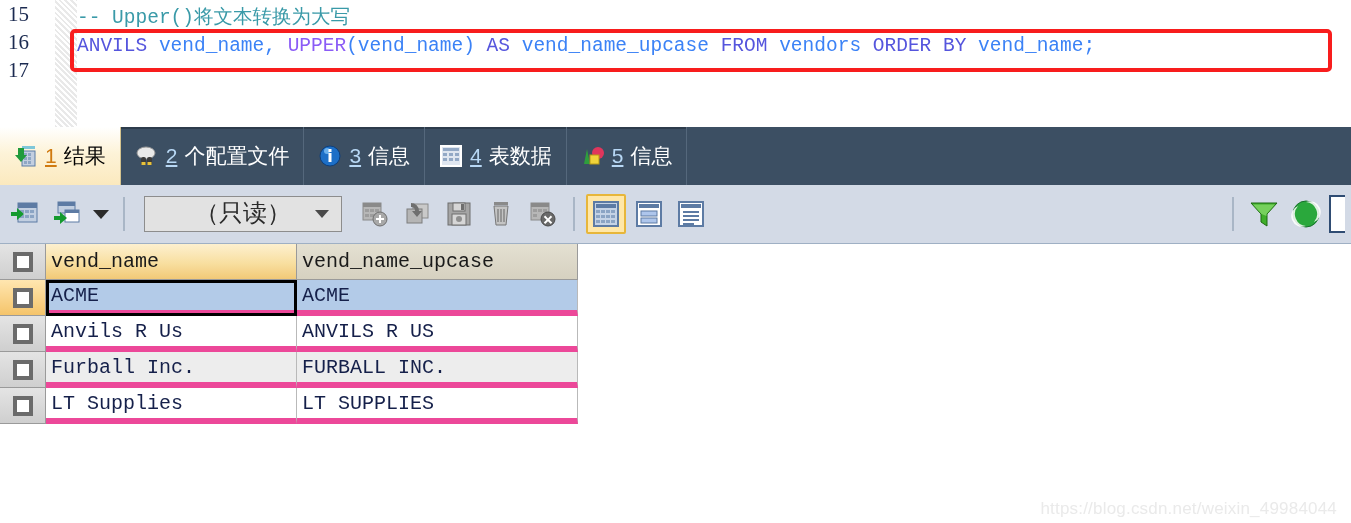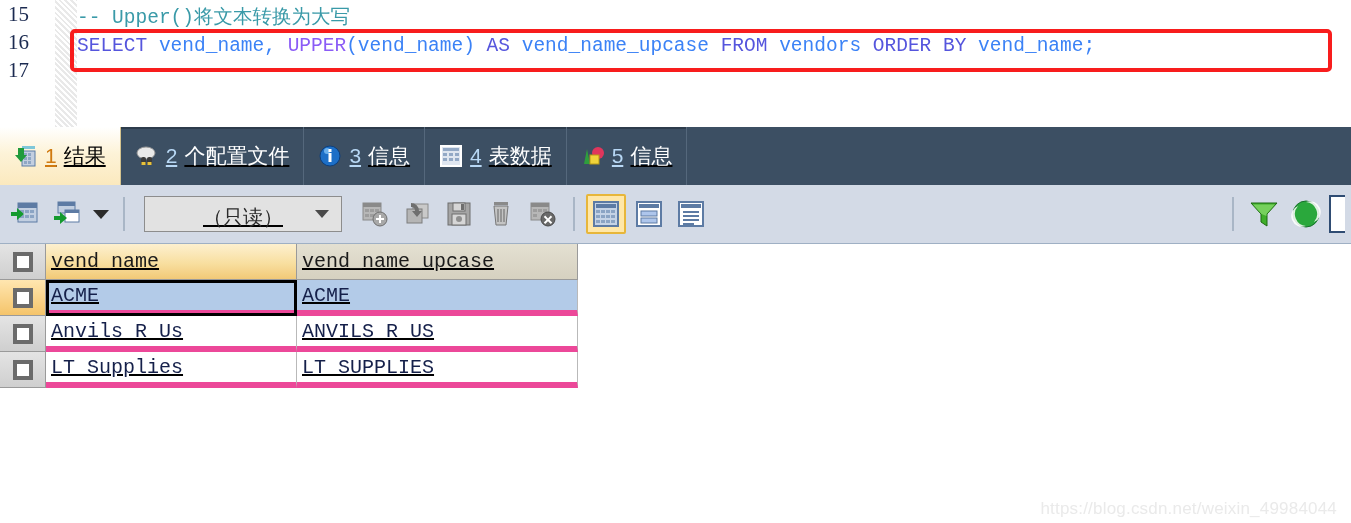--- a/index.html
+++ b/index.html
@@ -2,21 +2,21 @@
 <html><head>
 <meta charset="utf-8">
 <style>
   html,body{margin:0;padding:0;}
   body{
     width:1351px;height:523px;overflow:hidden;
     background:#ffffff;
     font-family:"Liberation Sans",sans-serif;
     -webkit-font-smoothing:none;
   }
-  .app{position:relative;width:1351px;height:523px;text-decoration:underline;}
+  .app{position:relative;width:1351px;height:523px;}
 
   
   .editor{position:relative;height:127px;background:#ffffff;}
   .gutter{position:absolute;left:0;top:0;width:55px;height:127px;background:#ffffff;}
   .gutter .ln{
     height:28px;line-height:28px;text-align:left;padding-left:8px;
     font-family:"Liberation Serif",serif;font-size:21px;color:#1b2a50;
   }
   .marker-col{
     position:absolute;left:55px;top:0;width:22px;height:127px;
@@ -68,22 +68,22 @@
     height:58px;background:#d3dae6;
     display:flex;align-items:center;gap:4px;padding:0 6px;
     border-bottom:1px solid #9fb0c4;position:relative;
   }
   .tbtn{width:38px;height:40px;display:flex;align-items:center;justify-content:center;cursor:default;}
   .tbtn.sel{background:#ffe7a8;border:2px solid #e7b63a;border-radius:2px;width:40px;height:40px;box-sizing:border-box;}
   .sep{width:2px;height:34px;background:#a9b6c6;margin:0 7px;}
   .combo{
     width:196px;height:34px;margin-left:8px;margin-right:10px;
     background:#e2e2e2;border:1px solid #8d8d8d;
-    display:flex;align-items:flex-end;justify-content:center;position:relative;
-    font-size:20px;color:#2b2b2b;font-family:"Liberation Sans",sans-serif;
+    display:flex;align-items:flex-start;justify-content:center;position:relative;
+    font-size:24px;color:#2b2b2b;font-family:"Liberation Sans",sans-serif;
   }
   .combo .cv{flex:1;text-align:center;}
   .combo .chev{position:absolute;right:12px;top:50%;transform:translateY(-50%);
     width:0;height:0;border-left:7px solid transparent;border-right:7px solid transparent;border-top:8px solid #4a4a4a;}
   .spacer{flex:1;}
   .dropcut{width:14px;height:34px;border:2px solid #2f4c73;border-right:none;background:#ffffff;}
 
   
   .grid{position:relative;background:#ffffff;height:280px;}
   .row{display:flex;height:36px;}
@@ -128,21 +128,21 @@
 
   <div class="editor">
     <div class="gutter">
       <div class="ln">15</div>
       <div class="ln">16</div>
       <div class="ln">17</div>
     </div>
     <div class="marker-col"></div>
     <div class="code">
       <div class="cline"><span class="cmt">-- Upper()将文本转换为大写</span></div>
-      <div class="cline"><span class="kw">SELECT</span><span class="id"> vend_name, </span><span class="fn">UPPER</span><span class="id">(vend_name) </span><span class="kw">AS</span><span class="id"> vend_name_upcase </span><span class="kw">FROM</span><span class="id"> vendors </span><span class="kw">ORDER</span><span class="kw"> BY</span><span class="id"> vend_name;</span></div>
+      <div class="cline"><span class="kw">ANVILS</span><span class="id"> vend_name, </span><span class="fn">UPPER</span><span class="id">(vend_name) </span><span class="kw">AS</span><span class="id"> vend_name_upcase </span><span class="kw">FROM</span><span class="id"> vendors </span><span class="kw">ORDER</span><span class="kw"> BY</span><span class="id"> vend_name;</span></div>
       <div class="cline"></div>
     </div>
     <div class="redbox"></div>
   </div>
 
   <div class="tabstrip">
 
     <div class="tab active">
       <span class="ic">
         <svg width="24" height="24" viewBox="0 0 24 24">
@@ -410,20 +410,27 @@
     </div>
 
     <div class="row" style="position:relative;z-index:2">
       <div class="rowhdr">
           <span class="cb"></span>
         </div>
       <div class="cell c0">Anvils R Us</div>
       <div class="cell c1">ANVILS R US</div>
     </div>
 
+    <div class="row alt" style="position:relative;z-index:2">
+      <div class="rowhdr">
+          <span class="cb"></span>
+        </div>
+      <div class="cell c0">Furball Inc.</div>
+      <div class="cell c1">FURBALL INC.</div>
+    </div>
 
 
 
     <div class="row" style="position:relative;z-index:2">
       <div class="rowhdr">
           <span class="cb"></span>
         </div>
       <div class="cell c0">LT Supplies</div>
       <div class="cell c1">LT SUPPLIES</div>
     </div>

